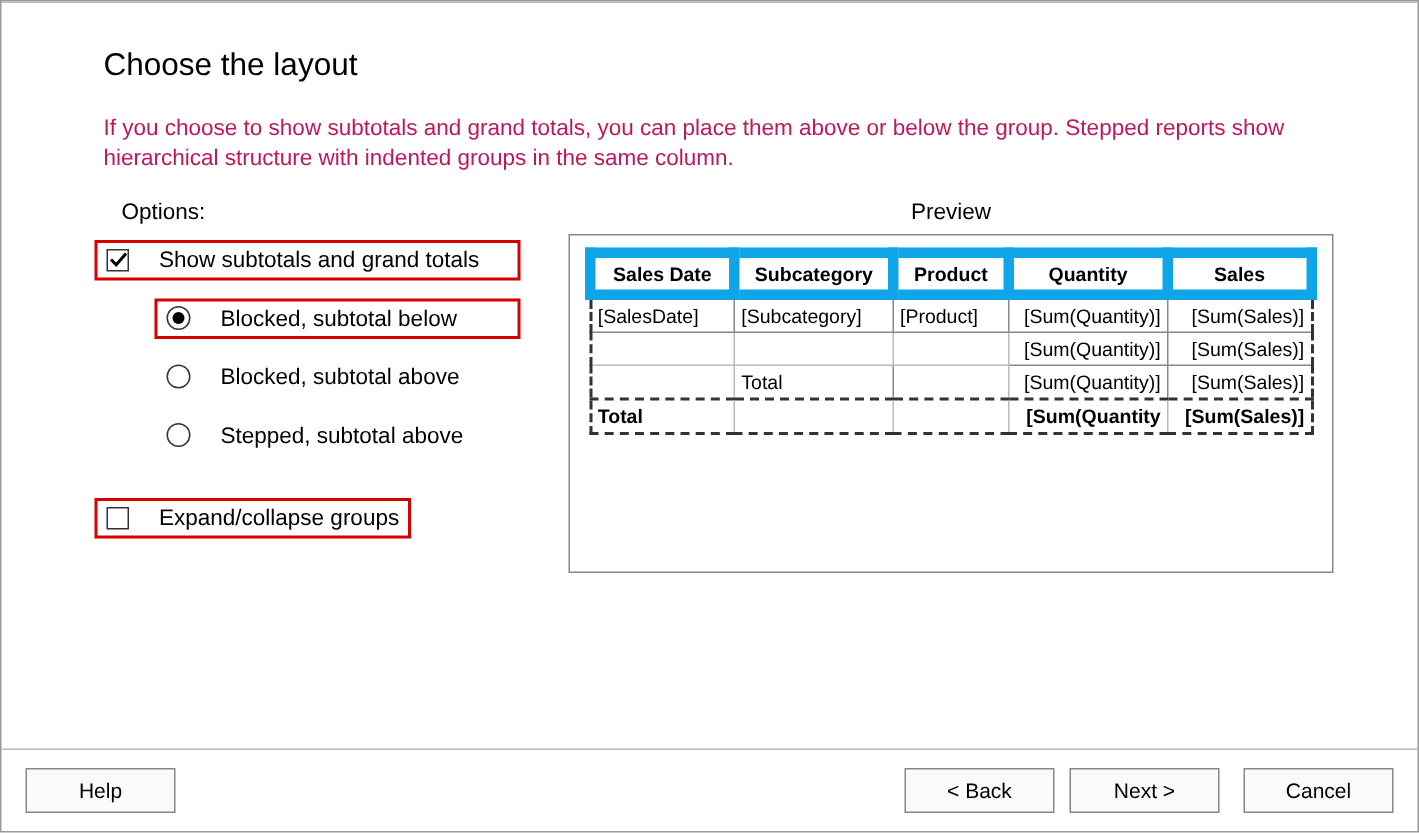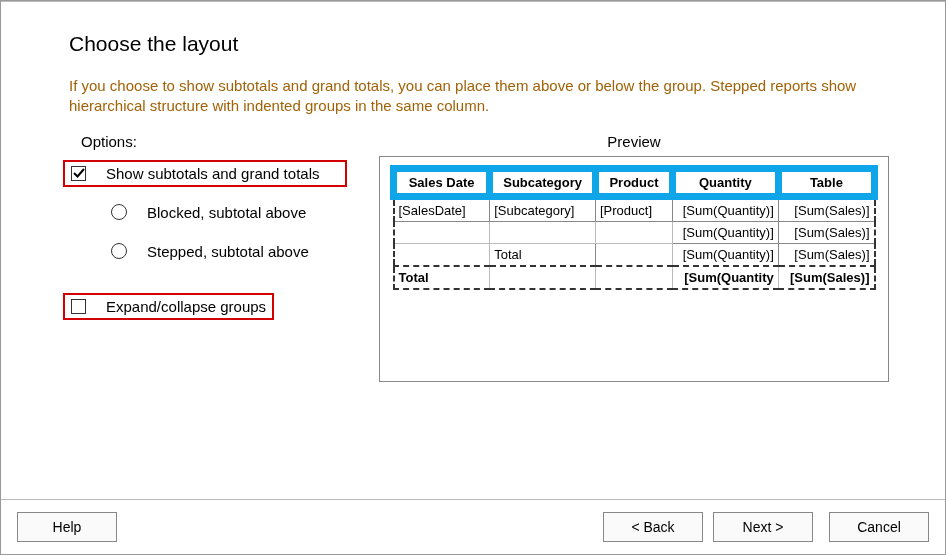--- a/index.html
+++ b/index.html
@@ -6,21 +6,21 @@
     body { font-family: "Segoe UI", Arial, sans-serif; font-size: 14px; color: #000; background: #fff; }
     .window { width: 946px; height: 555px; border: 1px solid #999; position: relative; }
     .titlebar { display: flex; align-items: center; justify-content: space-between; padding: 4px 8px 4px 8px; height: 28px; }
     .titlebar span { font-size: 14px; }
     .close-btn { width: 24px; height: 24px; display: flex; align-items: center; justify-content: center; cursor: pointer; }
     .close-btn svg { width: 14px; height: 14px; stroke: #000; stroke-width: 1.5; }
     .divider-top { border-bottom: 1px solid #b9b9b9; }
 
     .content { padding: 30px 56px 10px 62px; }
     .heading { font-size: 21px; font-weight: normal; margin-bottom: 20px; margin-left: 6px; }
-    .desc { font-size: 15px; line-height: 1.35; margin-bottom: 16px; color: #a16207; margin-left: 6px; }
+    .desc { font-size: 15px; line-height: 1.35; margin-bottom: 16px; color: #be185d; margin-left: 6px; }
 
     .main-area { display: flex; gap: 32px; }
     .options-col { width: 300px; }
     .options-label { font-size: 15px; margin-bottom: 10px; margin-left: 18px; }
     .options-list { display: flex; flex-direction: column; gap: 12px; }
 
     .opt-row { display: flex; align-items: center; gap: 20px; font-size: 15px; padding: 3px 6px; }
     .sub-row { margin-left: 40px; }
     .highlight { border: 2.5px solid #d40000; }
     .no-highlight { border: 2.5px solid transparent; }
@@ -68,20 +68,24 @@
         <div class="options-list">
           <div class="opt-row top-row highlight">
             <span class="checkbox checked">
               <svg viewBox="0 0 12 12">
                   <polyline points="1,6 4.5,9.5 11,2"></polyline>
                 </svg>
             </span>
             <span>Show subtotals and grand totals</span>
           </div>
 
+          <div class="opt-row sub-row highlight">
+            <span class="radio selected"></span>
+            <span>Blocked, subtotal below</span>
+          </div>
 
           <div class="opt-row sub-row no-highlight">
             <span class="radio"></span>
             <span>Blocked, subtotal above</span>
           </div>
 
           <div class="opt-row sub-row no-highlight">
             <span class="radio"></span>
             <span>Stepped, subtotal above</span>
           </div>
@@ -103,21 +107,21 @@
                 <col style="width:16%">
                 <col style="width:22%">
                 <col style="width:20%">
             </colgroup>
             <tbody>
                 <tr>
               <th>Sales Date</th>
               <th>Subcategory</th>
               <th>Product</th>
               <th>Quantity</th>
-              <th>Table</th>
+              <th>Sales</th>
             </tr>
             <tr>
               <td class="brd">[SalesDate]</td>
               <td class="brd">[Subcategory]</td>
               <td class="brd">[Product]</td>
               <td class="brd rgt">[Sum(Quantity)]</td>
               <td class="brd rgt">[Sum(Sales)]</td>
             </tr>
             <tr>
               <td></td>

